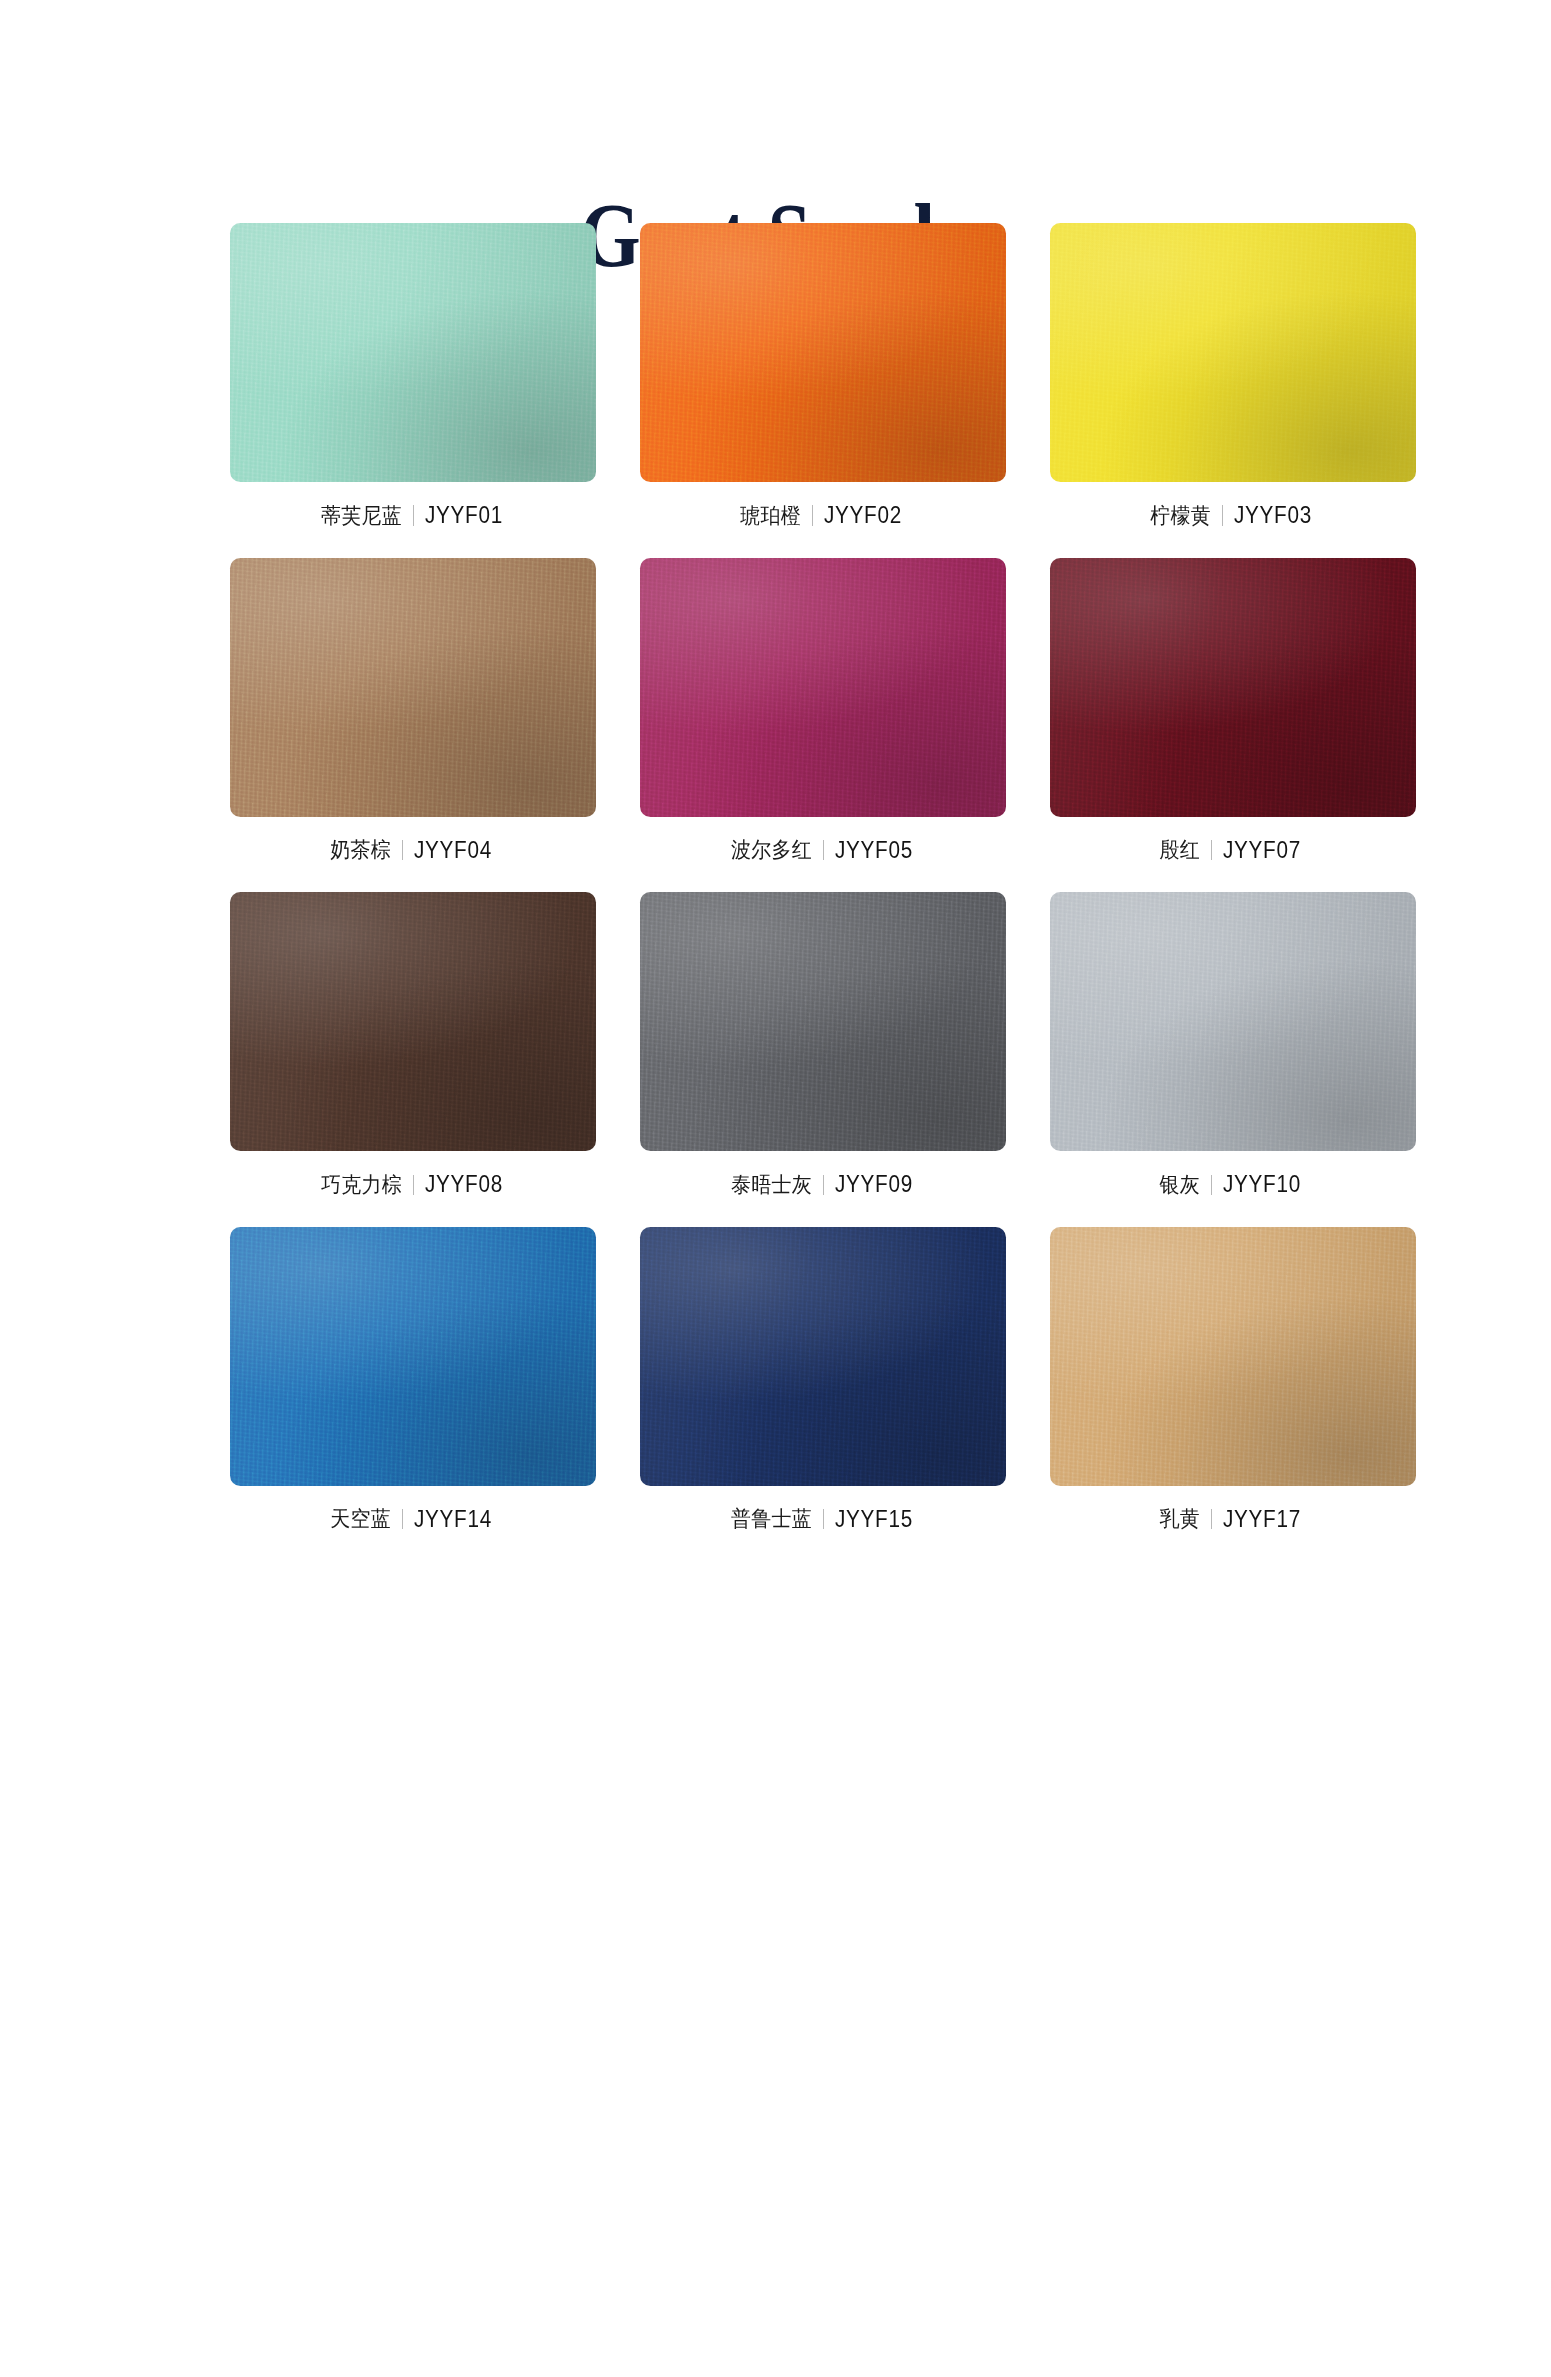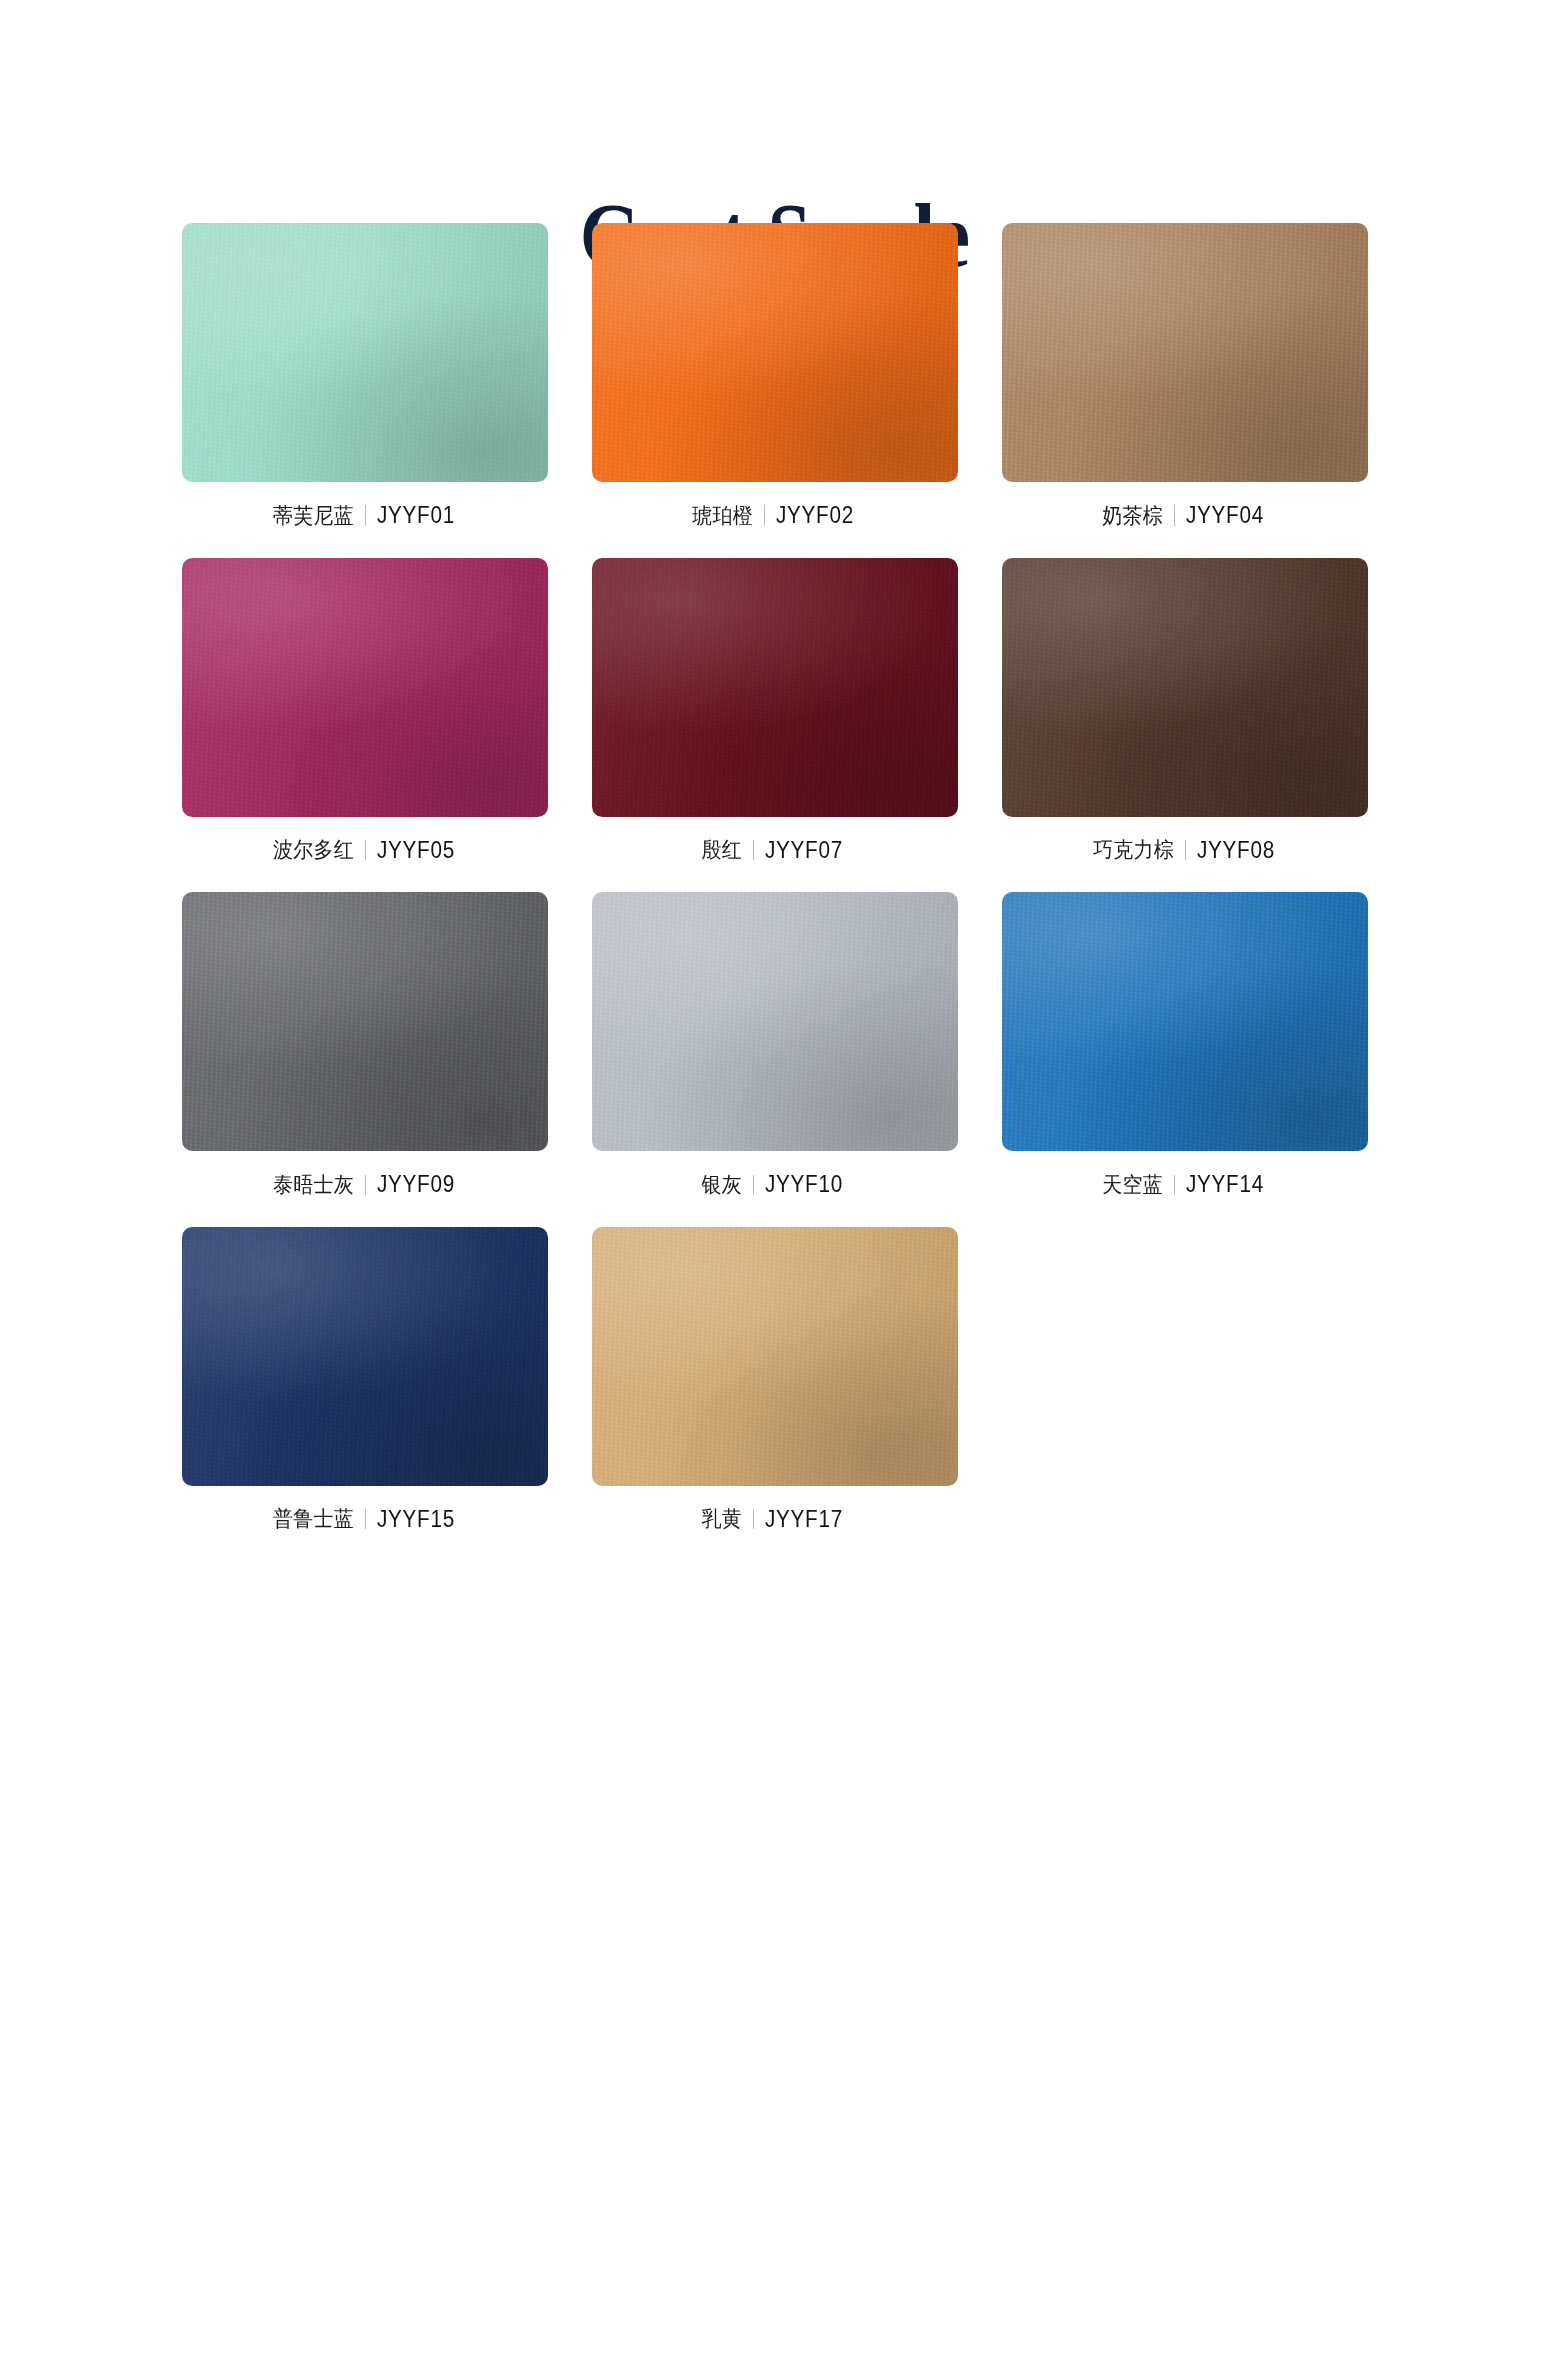--- a/index.html
+++ b/index.html
@@ -55,20 +55,21 @@
     column-gap: 44px;
     row-gap: 27.6px;
     box-sizing: border-box;
   }
 
   .cell {
     width: 366px;
     display: flex;
     flex-direction: column;
     align-items: center;
+    margin-left: 48px;
   }
 
   .swatch {
     position: relative;
     width: 366px;
     height: 259px;
     border-radius: 10.5px;
     overflow: hidden;
     isolation: isolate;
   }
@@ -157,20 +158,28 @@
       </div>
       <div class="cell">
         <div class="swatch" style="background-color: rgb(242, 112, 26);"></div>
         <div class="caption">
           <span class="cn-name">琥珀橙</span>
           <span class="divider" aria-hidden="true" title="|"></span>
           <span class="code">JYYF02</span>
         </div>
       </div>
       <div class="cell">
+        <div class="swatch" style="background-color: rgb(242, 226, 49);"></div>
+        <div class="caption">
+          <span class="cn-name">柠檬黄</span>
+          <span class="divider" aria-hidden="true" title="|"></span>
+          <span class="code">JYYF03</span>
+        </div>
+      </div>
+      <div class="cell">
         <div class="swatch" style="background-color: rgb(173, 135, 99);"></div>
         <div class="caption">
           <span class="cn-name">奶茶棕</span>
           <span class="divider" aria-hidden="true" title="|"></span>
           <span class="code">JYYF04</span>
         </div>
       </div>
       <div class="cell">
         <div class="swatch" style="background-color: rgb(166, 43, 99);"></div>
         <div class="caption">

